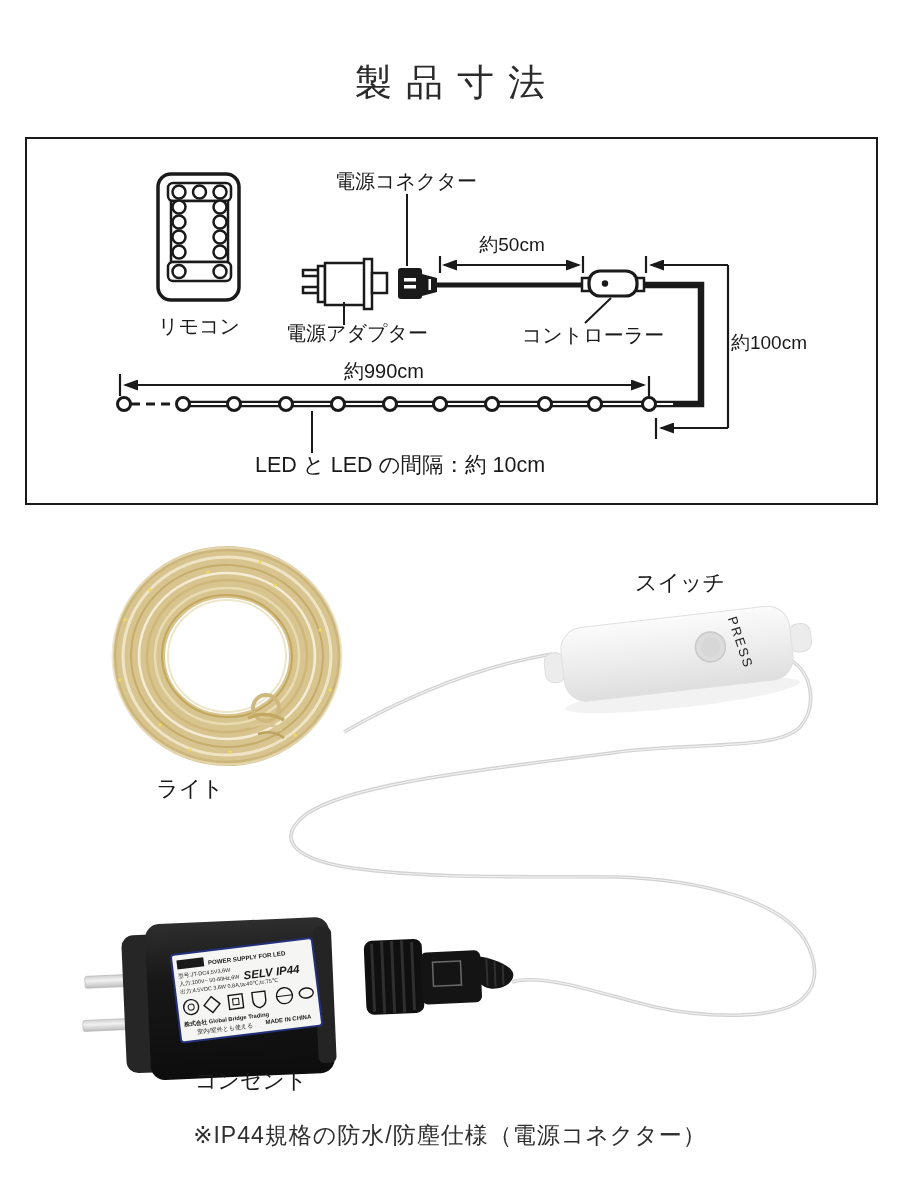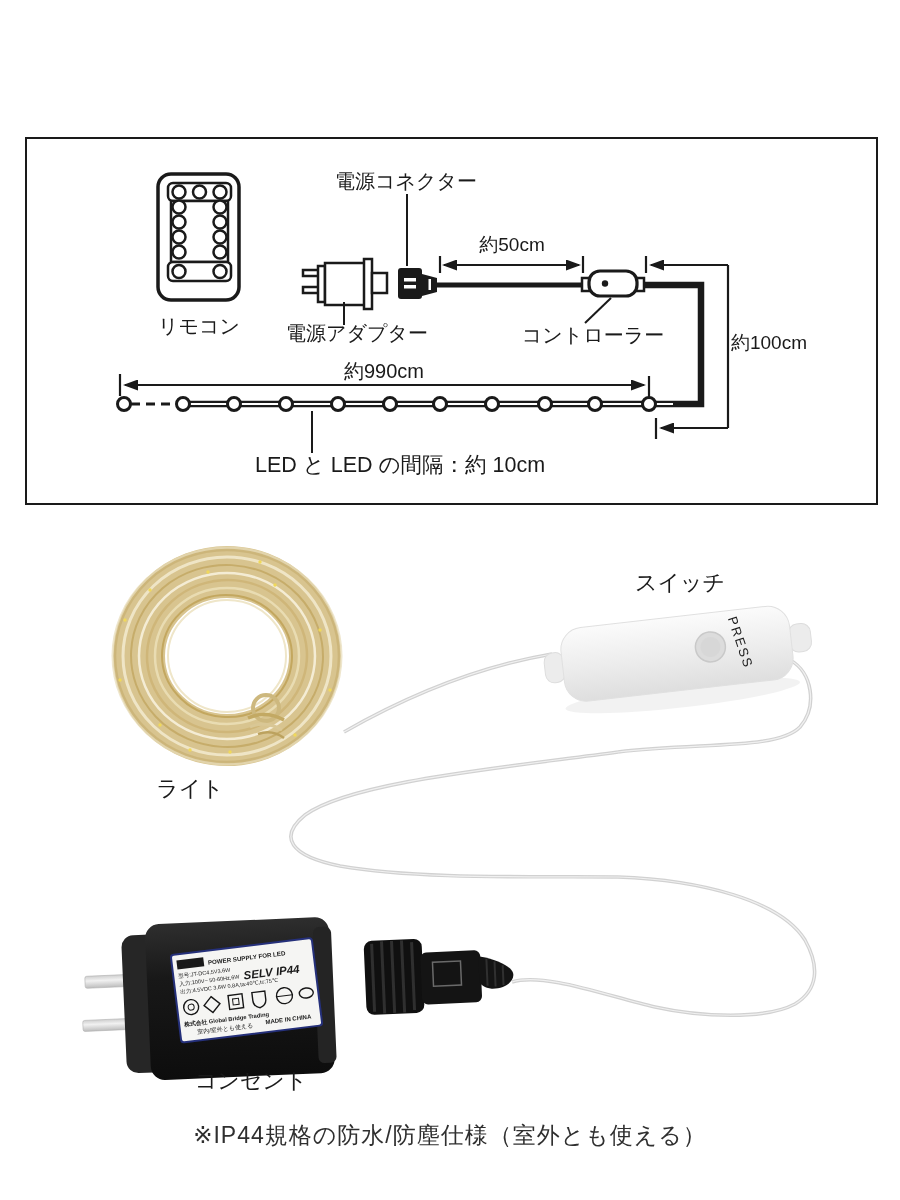--- a/index.html
+++ b/index.html
@@ -13,20 +13,21 @@
             font-size:23px;color:#2f2f2f;letter-spacing:1px;}
   svg text{font-family:"Liberation Sans","DejaVu Sans",sans-serif;fill:#1a1a1a;}
   .lbl{font-size:20px;}
   .dim{font-size:19px;}
 </style>
 </head>
 <body>
 
 <div id="stage">
 
+  <div class="page-title">製品寸法</div>
 
   <div class="diagram-box">
     <svg width="849" height="364" viewBox="0 0 849 364">
       <defs>
         <marker id="arr" markerWidth="15" markerHeight="11" refX="13" refY="5.5" orient="auto-start-reverse" markerUnits="userSpaceOnUse">
           <path d="M0,0 L15,5.5 L0,11 Z" fill="#1a1a1a"></path>
         </marker>
       </defs>
 
       <g fill="#fff" stroke="#1a1a1a">
@@ -251,14 +252,14 @@
         <line x1="414" y1="427" x2="414" y2="495" stroke="#2f2f2f" stroke-width="3"></line>
         <rect x="422" y="438" width="60" height="52" rx="6" fill="#141414"></rect>
         <rect x="434" y="448" width="28" height="24" fill="none" stroke="#6a6a6a" stroke-width="1.5"></rect>
         <path d="M480,444 C500,448 512,456 514,462 C516,470 506,478 492,477 C485,476 481,472 480,470 Z" fill="#141414"></path>
         <path d="M488,447 v27 M496,450 v25 M504,454 v20" stroke="#303030" stroke-width="2" fill="none"></path>
       </g>
     </g>
     <text x="251" y="568" text-anchor="middle" font-size="22" fill="#3a3a3a">コンセント</text>
   </svg>
 
-  <div class="footnote">※IP44規格の防水/防塵仕様（室外とも使える）</div>
+  <div class="footnote">※IP44規格の防水/防塵仕様（電源コネクター）</div>
 </div>
 
 </body></html>

